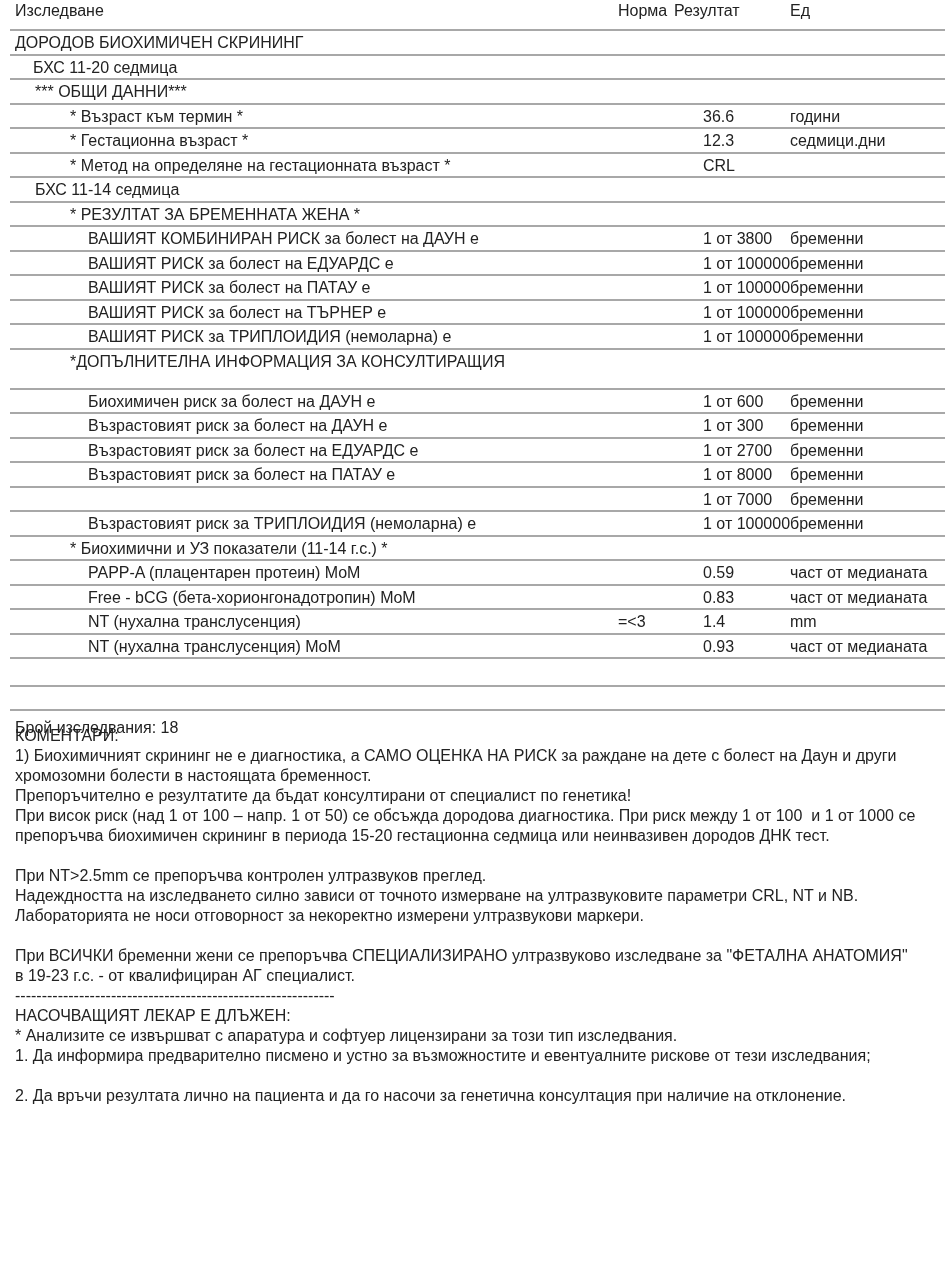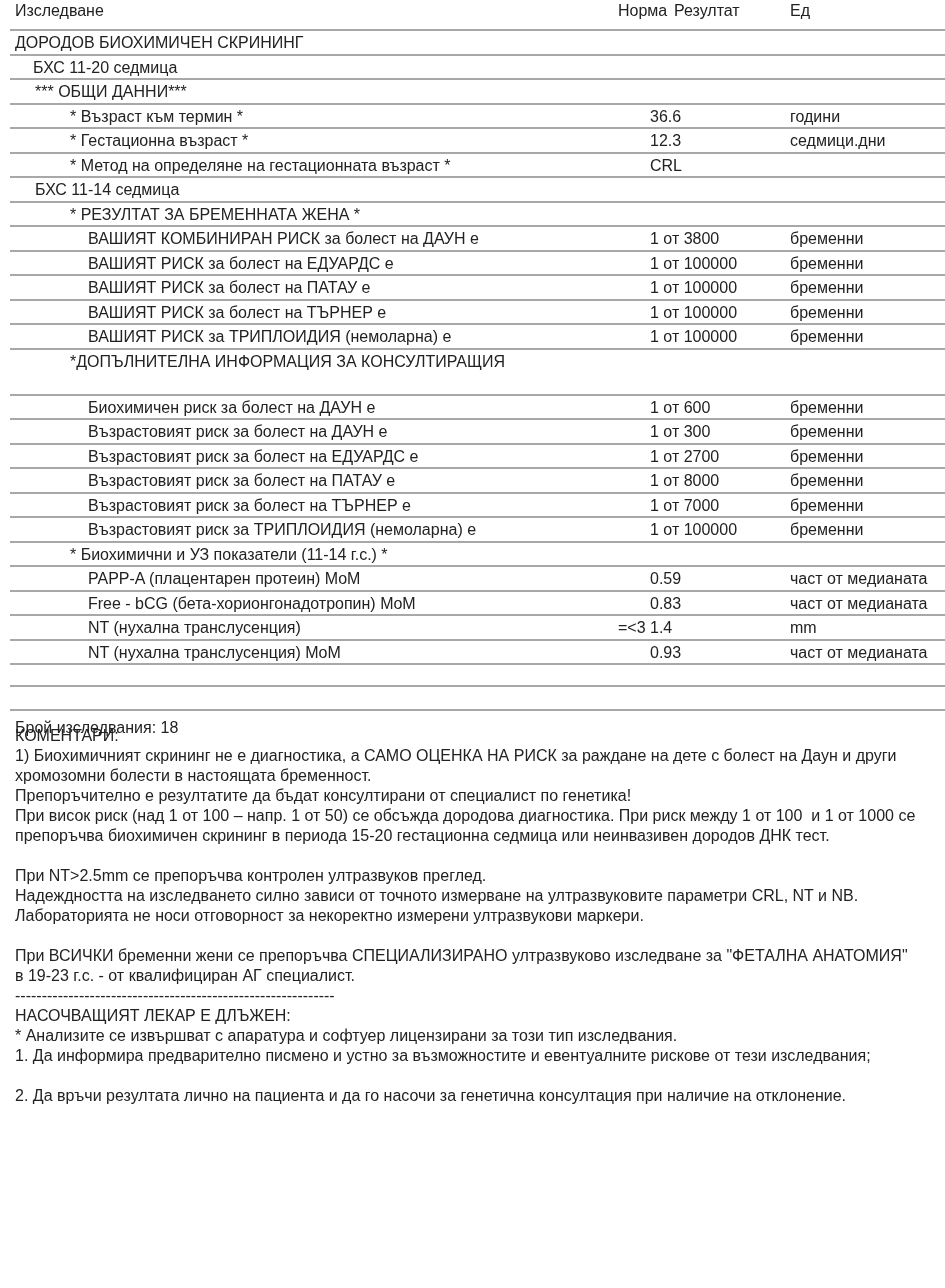--- a/index.html
+++ b/index.html
@@ -8,26 +8,26 @@
     font-family: "Liberation Sans", sans-serif; font-size: 16px; color: #222222;
   }
   .hdr {
     position: absolute; left: 0; top: 0; width: 945px; height: 18px;
   }
   .hdr span { position: absolute; top: 1px; line-height: 20px; }
   .table { position: absolute; left: 10px; top: 29px; width: 935px; }
   .row {
     position: relative; height: 24.5px; border-top: 2px solid #a8a8a8; box-sizing: border-box;
   }
-  .row.tall { height: 46px; }
+  .row.tall { height: 40px; }
   .row.blank { height: 24px; }
   .row span { position: absolute; top: 2px; line-height: 20px; white-space: nowrap; }
   .c-name { }
   .c-norm { left: 608px; }
-  .c-res { left: 640px; }
+  .c-res { left: 693px; }
   .c-unit { left: 780px; }
   .l0 { left: 5px; } .l1 { left: 23px; } .l2 { left: 25px; } .l3 { left: 60px; } .l4 { left: 78px; text-align: center; }
   .count-row { position: absolute; left: 10px; top: 685px; width: 935px; height: 26px;
     border-top: 2px solid #a8a8a8; border-bottom: 2px solid #a8a8a8; box-sizing: border-box; }
   .count-row span { position: absolute; left: 5px; top: 1px; line-height: 20px; margin-top: 30px; }
   .comments { position: absolute; left: 15px; top: 726px; width: 928px; line-height: 20px; }
   .comments p { margin: 0; white-space: pre-wrap; }
   .comments .gap { height: 20px; }
 </style>
 </head>
@@ -143,21 +143,20 @@
       <span class="c-res">1 от 2700</span>
       <span class="c-unit">бременни</span>
     </div>
     <div class="row">
       <span class="c-name l4">Възрастовият риск за болест на ПАТАУ е</span>
       <span class="c-norm"></span>
       <span class="c-res">1 от 8000</span>
       <span class="c-unit">бременни</span>
     </div>
     <div class="row">
-      <span class="c-name l4">Възрастовият риск за болест на ТЪРНЕР е</span>
       <span class="c-norm"></span>
       <span class="c-res">1 от 7000</span>
       <span class="c-unit">бременни</span>
     </div>
     <div class="row">
       <span class="c-name l4">Възрастовият риск за ТРИПЛОИДИЯ (немоларна) е</span>
       <span class="c-norm"></span>
       <span class="c-res">1 от 100000</span>
       <span class="c-unit">бременни</span>
     </div>

